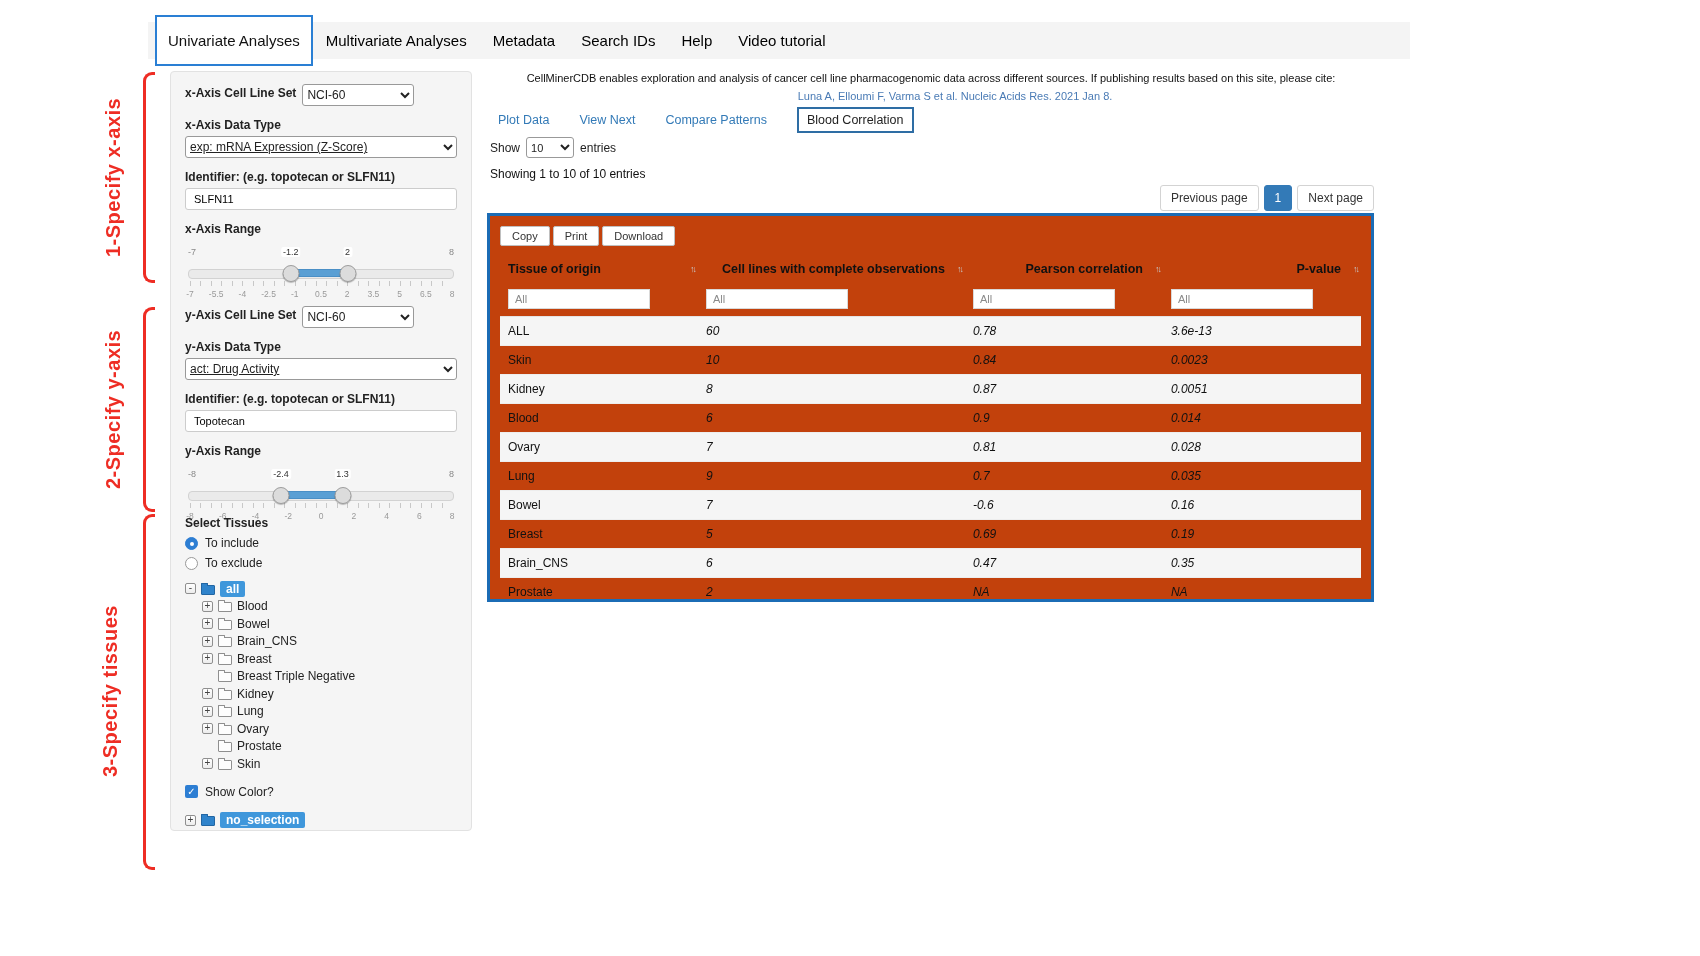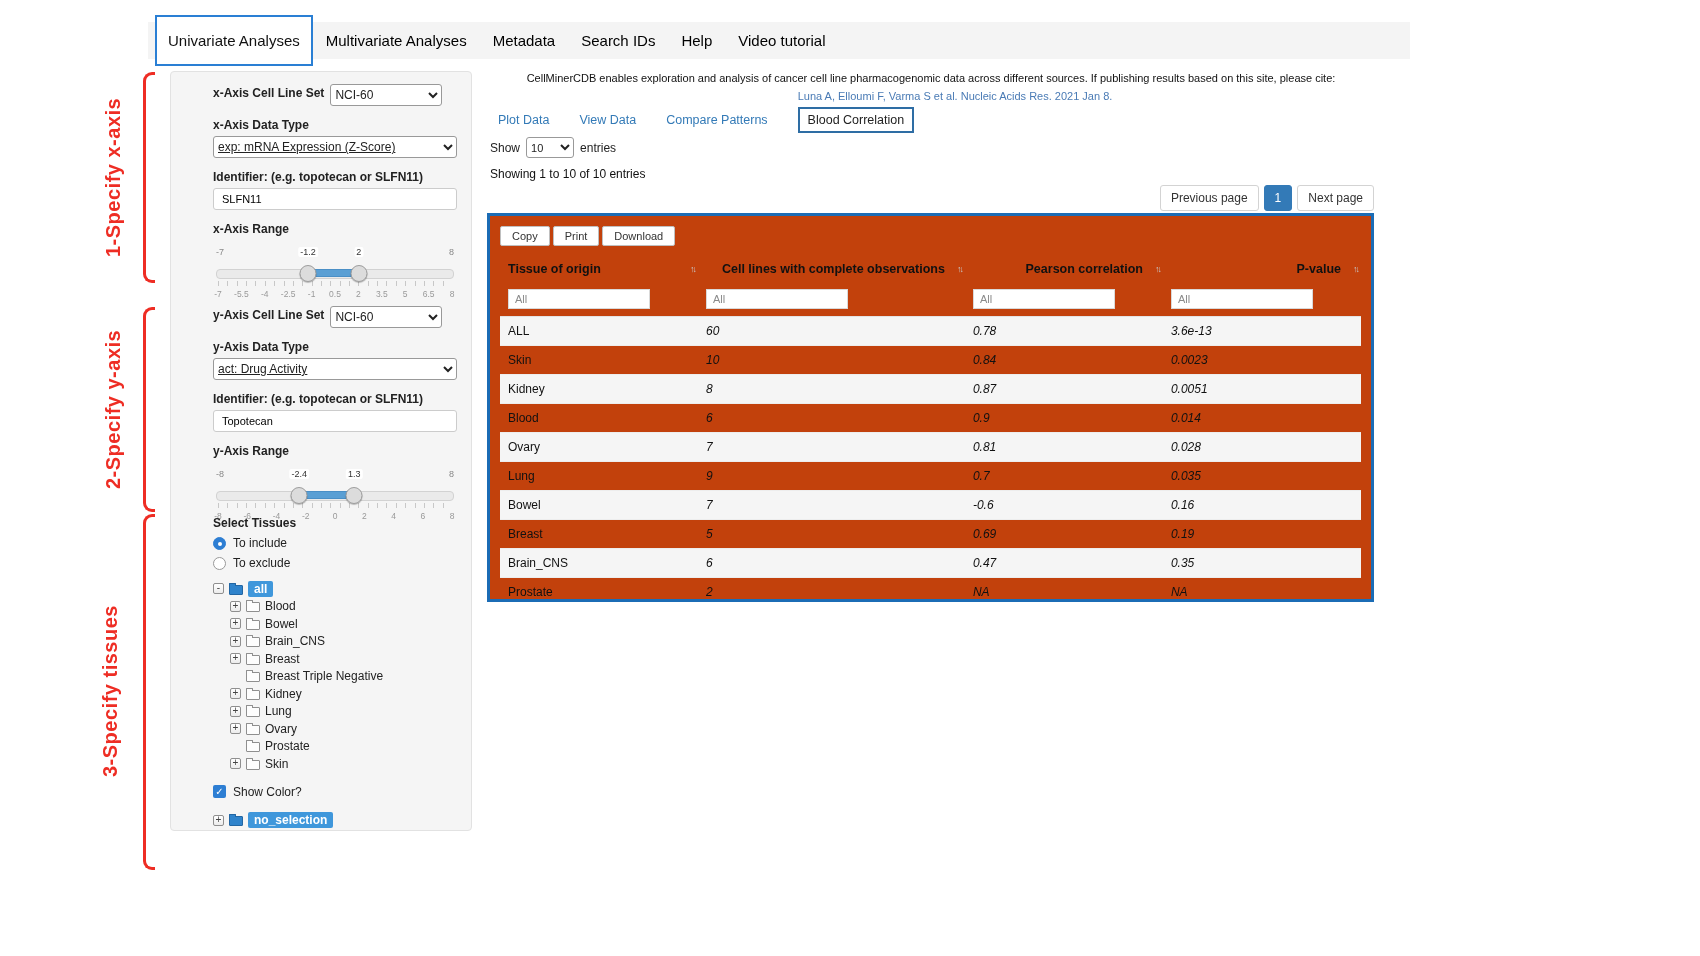--- a/index.html
+++ b/index.html
@@ -21,21 +21,21 @@
   .ann1 { left:102px; top:74px;  height:206px; }
   .br1  { left:143px; top:72px;  height:211px; }
   .ann2 { left:102px; top:306px; height:206px; }
   .br2  { left:143px; top:307px; height:205px; }
   .ann3 { left:99px;  top:513px; height:357px; }
   .br3  { left:143px; top:514px; height:356px; }
 
   
   .sidebar { position:absolute; left:170px; top:71px; width:302px; height:760px;
              background:#f5f5f5; border:1px solid #e2e2e2; border-radius:4px; box-sizing:border-box; font-size:12px; }
-  .sec { position:absolute; left:14px; right:14px;margin-left:28px; }
+  .sec { position:absolute; left:14px; right:14px; }
   .sec-x { top:12px; } .sec-y { top:234px; } .sec-t { top:444px; }
   .fld-label { font-weight:bold; font-size:12px; color:#222; margin:12px 0 4px; }
   .fld-label.first { margin-top:0; }
   .inline-row { display:flex; align-items:center; gap:6px; }
   .sel { border:1px solid #999; border-radius:3px; background:#fff; height:22px;
          font-size:12px; font-family:inherit; color:#222; }
   .sel-inline { width:112px; }
   .sel-full { width:100%;text-decoration:underline; }
   .text-input { width:100%; height:22px; border:1px solid #ccc; border-radius:3px;
                 font-size:11px; padding:0 8px; box-sizing:border-box; background:#fff; font-family:inherit; }
@@ -331,21 +331,21 @@
     </div>
   </div>
 
   <div class="citation">CellMinerCDB enables exploration and analysis of cancer cell line pharmacogenomic data across different sources. If publishing results based on this site, please cite:</div>
   <div class="citation-link">Luna A, Elloumi F, Varma S et al. Nucleic Acids Res. 2021 Jan 8.</div>
 
   <div class="main-tabs">
 
       <div class="main-tab">Plot Data</div>
 
-      <div class="main-tab">View Data</div>
+      <div class="main-tab">View Next</div>
 
       <div class="main-tab">Compare Patterns</div>
 
       <div class="main-tab active">Blood Correlation</div>
 
   </div>
 
   <div class="show-row">
     <span>Show</span>
     <select class="sel show-select">

